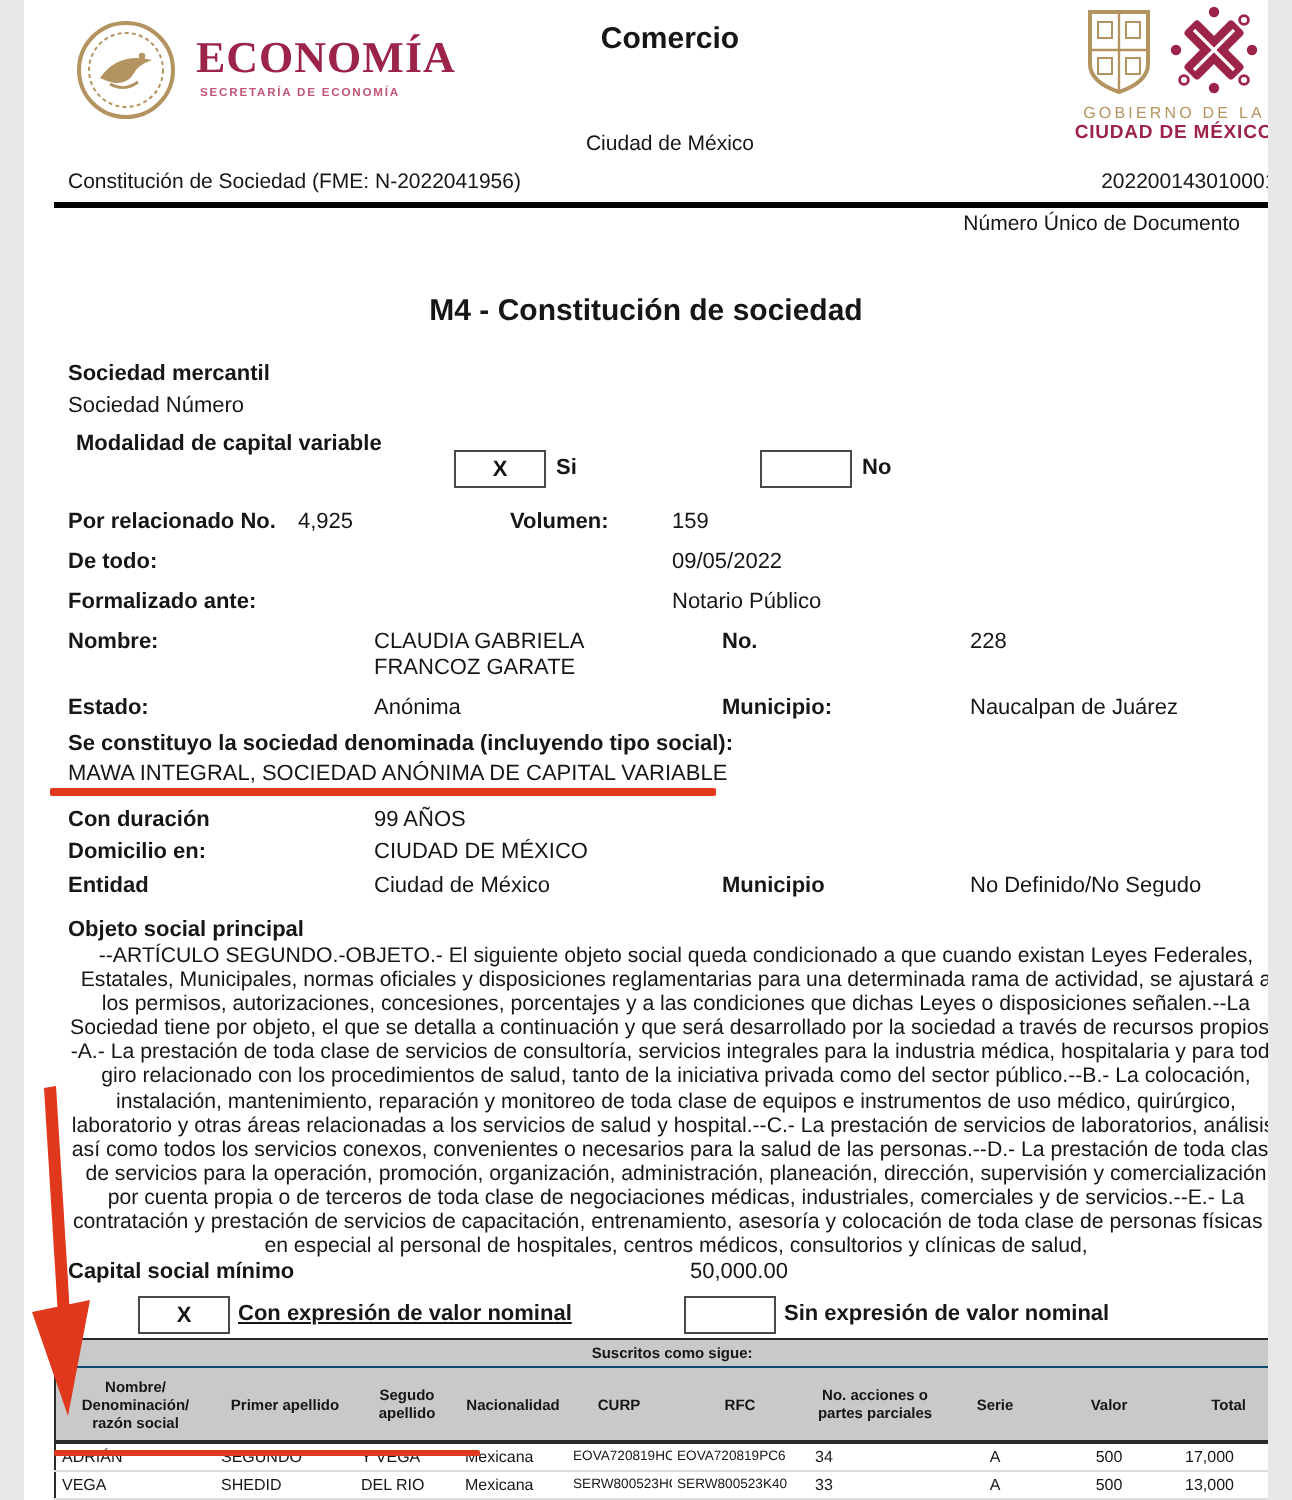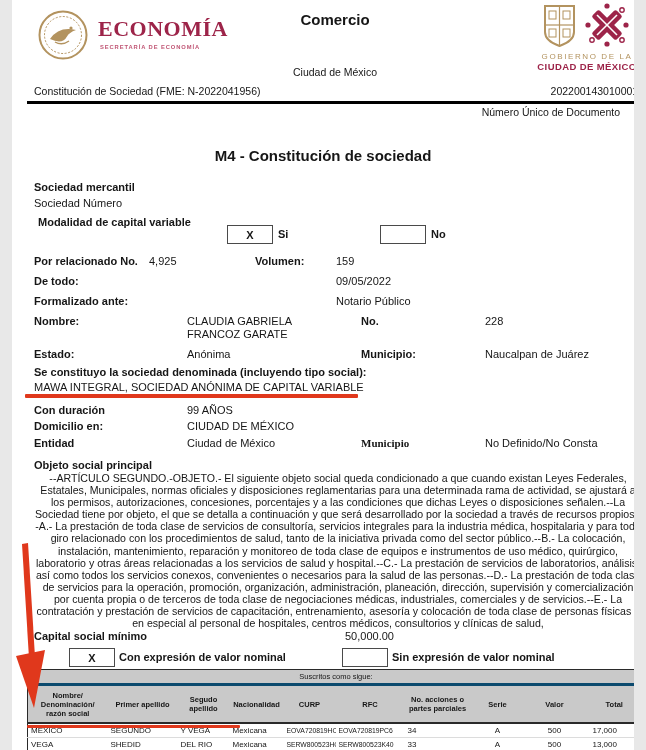--- a/index.html
+++ b/index.html
@@ -22,21 +22,21 @@
   .docbar-left{font-size:10.5px;}
   .docbar-right{font-size:10.5px;}
   .nud-caption{font-size:10.5px;}
   
   .m4title{font-size:15px;font-weight:bold;text-align:center;width:100%;}
   .checkbox{border:1.5px solid #4a4a4a;width:44px;height:17px;display:flex;align-items:center;justify-content:center;font-size:11px;font-weight:bold;background:#fff;}
   .para{font-size:10.6px;line-height:12.1px;text-align:center;}
   
   table.subs{border-collapse:collapse;table-layout:fixed;width:617px;border:1.5px solid #2a2a2a;}
   table.subs td,table.subs th{padding:1px 3px;overflow:hidden;}
-  .cap-row td{background:#c9c9c9;font-size:7.5px;font-weight:normal;text-align:center;border-bottom:3px solid #0c4a6e;height:11px;}
+  .cap-row td{background:#c9c9c9;font-size:7.5px;font-weight:bold;text-align:center;border-bottom:1px solid #0c4a6e;height:11px;}
   .hdr-row th{background:#c9c9c9;font-size:7.5px;font-weight:bold;text-align:center;vertical-align:middle;line-height:1.2;border-bottom:2px solid #2a2a2a;height:34px;}
   .data-row td{font-size:8px;height:11px;white-space:nowrap;border-bottom:1px solid #dcdcdc;vertical-align:middle;}
   .data-row td.code{font-size:6.8px;}
   .data-row td.ctr{text-align:center;}
   .data-row td.num{padding-left:8px;}
   
   .red-line{background:#e0381c;border-radius:1px;}
 </style>
 </head>
 <body>
@@ -143,31 +143,31 @@
   <div class="abs red-line" style="left:13px;top:394px;width:333px;height:4px;"></div>
 
   <div class="abs fs11 b" style="left:22px;top:404px;">Con duración</div>
   <div class="abs fs11" style="left:175px;top:404px;">99 AÑOS</div>
 
   <div class="abs fs11 b" style="left:22px;top:420px;">Domicilio en:</div>
   <div class="abs fs11" style="left:175px;top:420px;">CIUDAD DE MÉXICO</div>
 
   <div class="abs fs11 b" style="left:22px;top:437px;">Entidad</div>
   <div class="abs fs11" style="left:175px;top:437px;">Ciudad de México</div>
-  <div class="abs fs11 b" style="left:349px;top:437px;font-family:Liberation Serif, serif;">Municipio</div>
-  <div class="abs fs11" style="left:473px;top:437px;">No Definido/No Consta</div>
+  <div class="abs fs11 b" style="left:349px;top:437px;">Municipio</div>
+  <div class="abs fs11" style="left:473px;top:437px;">No Definido/No Segudo</div>
 
   <div class="abs fs11 b" style="left:22px;top:459px;">Objeto social principal</div>
   <div class="abs para" style="left:22px;top:472px;width:608px;">--ARTÍCULO SEGUNDO.-OBJETO.- El siguiente objeto social queda condicionado a que cuando existan Leyes Federales, Estatales, Municipales, normas oficiales y disposiciones reglamentarias para una determinada rama de actividad, se ajustará a los permisos, autorizaciones, concesiones, porcentajes y a las condiciones que dichas Leyes o disposiciones señalen.--La Sociedad tiene por objeto, el que se detalla a continuación y que será desarrollado por la sociedad a través de recursos propios:--A.- La prestación de toda clase de servicios de consultoría, servicios integrales para la industria médica, hospitalaria y para todo giro relacionado con los procedimientos de salud, tanto de la iniciativa privada como del sector público.--B.- La colocación, instalación, mantenimiento, reparación y monitoreo de toda clase de equipos e instrumentos de uso médico, quirúrgico, laboratorio y otras áreas relacionadas a los servicios de salud y hospital.--C.- La prestación de servicios de laboratorios, análisis, así como todos los servicios conexos, convenientes o necesarios para la salud de las personas.--D.- La prestación de toda clase de servicios para la operación, promoción, organización, administración, planeación, dirección, supervisión y comercialización por cuenta propia o de terceros de toda clase de negociaciones médicas, industriales, comerciales y de servicios.--E.- La contratación y prestación de servicios de capacitación, entrenamiento, asesoría y colocación de toda clase de personas físicas y en especial al personal de hospitales, centros médicos, consultorios y clínicas de salud,</div>
 
   <div class="abs fs11 b" style="left:22px;top:630px;">Capital social mínimo</div>
   <div class="abs fs11" style="left:333px;top:630px;">50,000.00</div>
 
   <div class="abs checkbox" style="left:57px;top:648px;">X</div>
-  <div class="abs fs11 b" style="left:107px;top:651px;">Con expresión de valor nominal</div>
+  <div class="abs fs11 b" style="left:107px;top:651px;text-decoration:underline;">Con expresión de valor nominal</div>
   <div class="abs checkbox" style="left:330px;top:648px;"></div>
   <div class="abs fs11 b" style="left:380px;top:651px;">Sin expresión de valor nominal</div>
 
   <div class="abs" style="left:15px;top:669px;">
     <table class="subs">
       <colgroup>
         <col style="width:80px">
           <col style="width:70px">
           <col style="width:52px">
         <col style="width:54px">
@@ -188,21 +188,21 @@
         <th>Segudo apellido</th>
         <th>Nacionalidad</th>
         <th>CURP</th>
         <th>RFC</th>
         <th>No. acciones o partes parciales</th>
         <th>Serie</th>
         <th>Valor</th>
         <th>Total</th>
       </tr>
       <tr class="data-row">
-        <td>MÉXICO</td>
+        <td>ADRIÁN</td>
         <td>SEGUNDO</td>
         <td>Y VEGA</td>
         <td>Mexicana</td>
         <td class="code">EOVA720819HC</td>
         <td class="code">EOVA720819PC6</td>
         <td>34</td>
         <td class="ctr">A</td>
         <td class="ctr">500</td>
         <td class="num">17,000</td>
       </tr>

